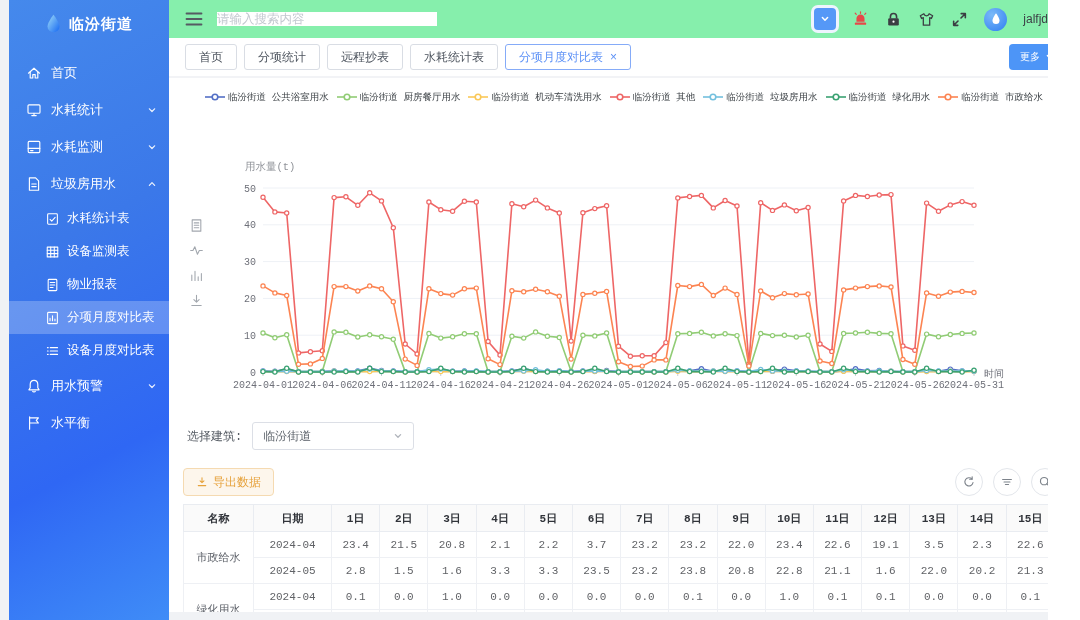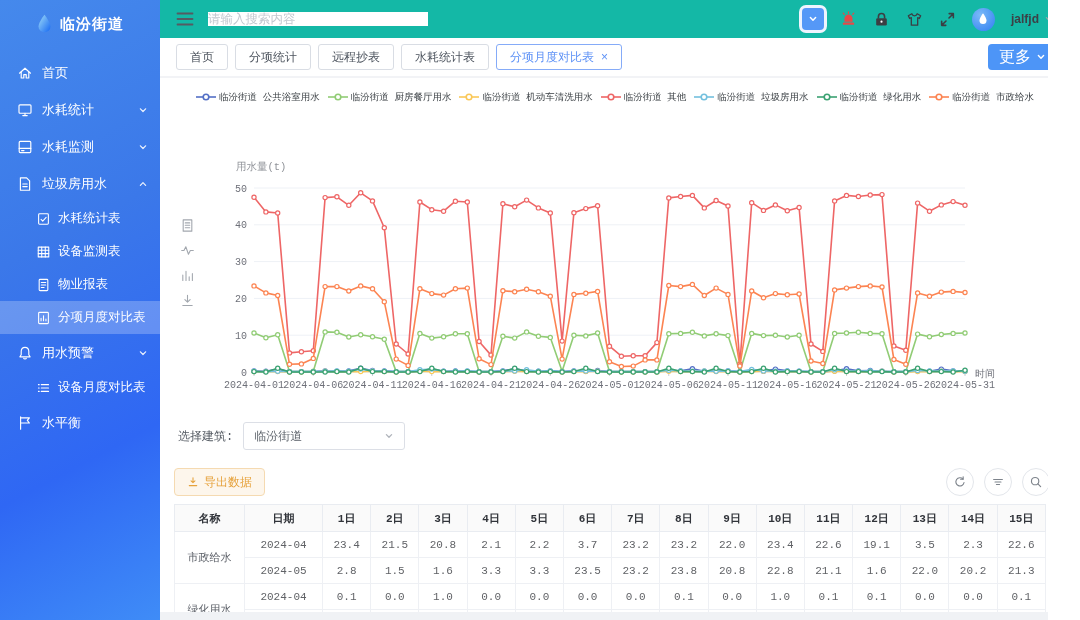--- a/index.html
+++ b/index.html
@@ -1,52 +1,52 @@
 <!DOCTYPE html>
 <html><head>
 <meta charset="utf-8">
 <style>
   * { margin:0; padding:0; box-sizing:border-box; }
   html,body { width:1080px; height:620px; overflow:hidden; font-family:"Liberation Sans","DejaVu Sans",sans-serif; }
-  .app { width:1048px; height:620px; display:flex; background:#f0f2f5; overflow:hidden; }
+  .app { width:1048px; height:620px; display:flex; background:#f0f2f5; overflow:hidden;padding-left:9px; }
 
   
   .sidebar { width:160px; flex:0 0 160px; height:100%; background:linear-gradient(152deg,#4589ec 0%,#3b78e9 38%,#2f67f4 72%,#3f8cf7 100%); color:#fff; overflow:hidden; }
   .logo { height:48px; display:flex; align-items:center; justify-content:center; gap:7px; font-size:15px; font-weight:bold; letter-spacing:1px; }
   .logo svg { display:block; }
   .menu { padding-top:6px; }
   .mi { height:37px; display:flex; align-items:center; padding:0 12px 0 17px; font-size:13px; cursor:pointer; white-space:nowrap; }
   .mi .icn { width:16px; height:16px; margin-right:9px; display:inline-flex; flex:0 0 16px; }
   .mi .icn svg { width:16px; height:16px; }
   .mi-l { overflow:hidden; }
   .chev { margin-left:auto; width:10px; height:10px; opacity:.9; display:inline-flex; }
   .chev svg { width:10px; height:10px; }
   .mi.sub { height:33px; padding-left:36px; font-size:12.5px; }
   .mi.sub .icn { width:15px; height:15px; margin-right:7px; flex-basis:15px; }
   .mi.sub.act { background:rgba(255,255,255,.24); }
 
   
   .main { width:910px; flex:0 0 910px; display:flex; flex-direction:column; background:#f0f2f5; }
-  .topbar { height:38px; background:#14b8a6; display:flex; align-items:center; padding:0 16px; gap:14px; }
+  .topbar { height:38px; background:#86efac; display:flex; align-items:center; padding:0 16px; gap:14px; }
   .ham { width:18px; height:16px; cursor:pointer; color:#555; display:inline-flex; }
   .search-input { border:none; outline:none; width:220px; font-size:12.5px; color:#333; font-family:inherit; }
   .search-input::placeholder { color:#c3c8d0; }
   .tb-right { margin-left:auto; display:flex; align-items:center; gap:16px; }
   .tb-ic { width:17px; height:17px; display:inline-flex; cursor:pointer; }
   .tb-ic svg { width:100%; height:100%; }
   .blue-btn { width:22px; height:22px; background:#5598f7; border-radius:4px; display:flex; align-items:center; justify-content:center; cursor:pointer; box-shadow:0 0 0 3px #eef4fe; }
   .avatar { width:23px; height:23px; border-radius:50%; background:radial-gradient(circle at 35% 30%,#7abaf8,#2f7ef2); display:flex; align-items:center; justify-content:center; cursor:pointer; }
-  .uname { display:flex; align-items:center; gap:5px; font-size:12px; color:#3c4046; cursor:pointer;font-weight:bold; }
+  .uname { display:flex; align-items:center; gap:5px; font-size:12px; color:#3c4046; cursor:pointer; }
 
   .tabbar { height:40px; background:#fff; border-bottom:2px solid #f2f3f6; display:flex; align-items:center; padding:0 16px; position:relative; }
   .tabs { display:flex; gap:7px; }
   .tab { height:26px; padding:0 13px; border:1px solid #d9dde4; border-radius:3px; background:#fff; display:inline-flex; align-items:center; gap:7px; font-size:12px; color:#4d545e; cursor:pointer; white-space:nowrap; }
   .tab.active { color:#5e92f6; border-color:#85abf8; }
   .tab .x { font-size:12px; line-height:1; color:#5e92f6; }
-  .more-btn { position:absolute; right:13px; top:6px; height:26px; background:#4d95f7; color:#fff; border-radius:4px; padding:0 11px; display:flex; align-items:center; gap:5px; font-size:16px; cursor:pointer; }
+  .more-btn { position:absolute; right:13px; top:6px; height:26px; background:#4d95f7; color:#fff; border-radius:4px; padding:0 11px; display:flex; align-items:center; gap:5px; font-size:10px; cursor:pointer; }
 
   .content { background:#fff; height:534px; padding:10px 14px 0; overflow:hidden; position:relative;font-family:Liberation Mono, monospace; }
 
   
   .legend { height:18px; display:flex; justify-content:center; align-items:center; gap:8px; font-size:9.5px; color:#3b4045; white-space:nowrap; }
   .legend-item { display:inline-flex; align-items:center; gap:3px; cursor:pointer; }
   .legend-item svg { display:block; }
 
   
   .chart-row { position:relative; margin-top:4px; height:292px; }
@@ -207,47 +207,47 @@
           <span class="icn">
             <svg viewBox="0 0 16 16">
               <g fill="none" stroke="currentColor" stroke-width="1.15" stroke-linecap="round" stroke-linejoin="round">
                 <rect x="2.8" y="2" width="10.4" height="12" rx="1"></rect>
                 <path d="M5.4 11 V8.4 M8 11 V5.6 M10.6 11 V9"></path>
               </g>
             </svg>
           </span>
           <span class="mi-l">分项月度对比表</span>
         </div>
+        <div class="mi sub">
+          <span class="icn">
+            <svg viewBox="0 0 16 16">
+              <g fill="none" stroke="currentColor" stroke-width="1.15" stroke-linecap="round" stroke-linejoin="round">
+                <path d="M5.6 4.4 H13.4 M5.6 8 H13.4 M5.6 11.6 H13.4 M2.6 4.4 H3.4 M2.6 8 H3.4 M2.6 11.6 H3.4"></path>
+              </g>
+            </svg>
+          </span>
+          <span class="mi-l">设备月度对比表</span>
+        </div>
         <div class="mi">
           <span class="icn">
             <svg viewBox="0 0 16 16">
               <g fill="none" stroke="currentColor" stroke-width="1.15" stroke-linecap="round" stroke-linejoin="round">
                 <path d="M8 2.4 C5.7 2.4 4.2 4.2 4.2 6.6 V9.8 L2.9 11.8 H13.1 L11.8 9.8 V6.6 C11.8 4.2 10.3 2.4 8 2.4 Z"></path>
                 <path d="M6.7 13.4 C6.9 14 9.1 14 9.3 13.4"></path>
               </g>
             </svg>
           </span>
           <span class="mi-l">用水预警</span>
           <span class="chev">
             <svg viewBox="0 0 10 10">
               <g fill="none" stroke="#fff" stroke-width="1.2" stroke-linecap="round" stroke-linejoin="round">
                 <path d="M2.4 3.8 L5 6.5 L7.6 3.8"></path>
               </g>
             </svg>
           </span>
-        </div>
-        <div class="mi sub">
-          <span class="icn">
-            <svg viewBox="0 0 16 16">
-              <g fill="none" stroke="currentColor" stroke-width="1.15" stroke-linecap="round" stroke-linejoin="round">
-                <path d="M5.6 4.4 H13.4 M5.6 8 H13.4 M5.6 11.6 H13.4 M2.6 4.4 H3.4 M2.6 8 H3.4 M2.6 11.6 H3.4"></path>
-              </g>
-            </svg>
-          </span>
-          <span class="mi-l">设备月度对比表</span>
         </div>
         <div class="mi">
           <span class="icn">
             <svg viewBox="0 0 16 16">
               <g fill="none" stroke="currentColor" stroke-width="1.15" stroke-linecap="round" stroke-linejoin="round">
                 <path d="M3.6 1.8 V14.2"></path>
                 <path d="M3.6 2.8 H12.4 L10.3 5.4 L12.4 8 H3.6"></path>
               </g>
             </svg>
           </span>

